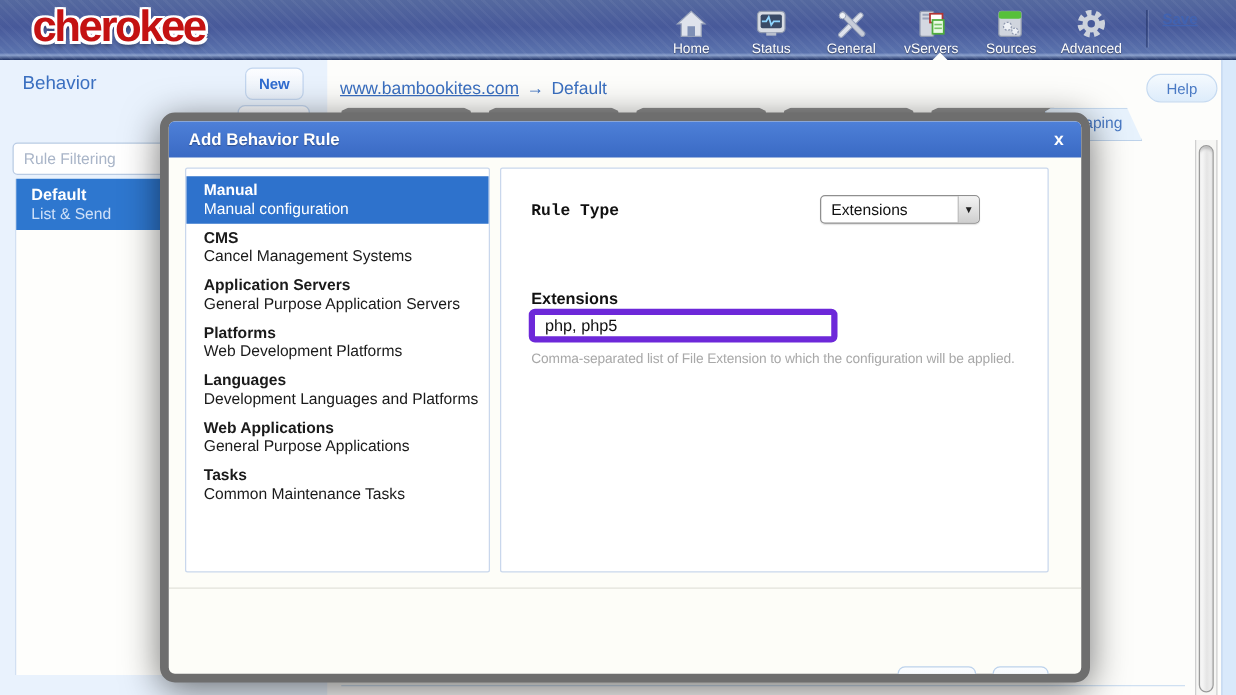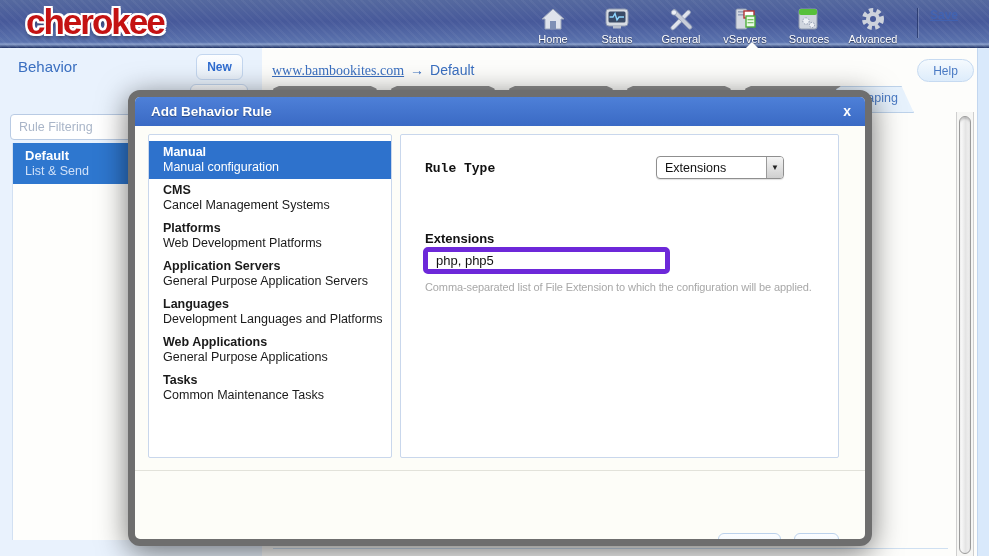--- a/index.html
+++ b/index.html
@@ -49,21 +49,21 @@
   }
   .filter-input::placeholder { color:#a9b5c8; }
 
   .rule-list { position:absolute; left:12px; top:143px; width:241px; height:397px; background:#fefefc; border-left:1px solid #d2e0f2; border-right:1px solid #d2e0f2; }
   .rule-row { padding:5px 12px; cursor:pointer; }
   .rule-row.selected { background:#2e77cf; }
   .rule-row .t { font-size:13px; font-weight:bold; color:#fff; line-height:16px; }
   .rule-row .s { font-size:12.5px; color:#cfe0f8; line-height:15px; }
 
   .breadcrumb { position:absolute; left:272px; top:62px; font-size:14px; color:#3a6fc0; }
-  .breadcrumb .site { text-decoration:underline; cursor:pointer;font-family:Liberation Serif, serif; }
+  .breadcrumb .site { text-decoration:underline; cursor:pointer; }
   .breadcrumb .arrow { margin:0 6px; }
   .help-btn {
     position:absolute; left:917px; top:59px; width:57px; height:23px; border-radius:12px;
     border:1px solid #c6daf1; background:linear-gradient(180deg,#f5fafe,#ddecfb);
     color:#4a7ac4; font-size:12px; display:flex; align-items:center; justify-content:center; cursor:pointer;
   }
 
   
   .tab-ghost {
     position:absolute; top:86px; height:26px; width:112px; background:#8d8d8d;
@@ -262,26 +262,26 @@
   <div class="panel cat-panel">
     <div class="cat-item selected">
       <div class="t">Manual</div>
       <div class="s">Manual configuration</div>
     </div>
     <div class="cat-item">
       <div class="t">CMS</div>
       <div class="s">Cancel Management Systems</div>
     </div>
     <div class="cat-item">
+      <div class="t">Application Servers</div>
+      <div class="s">General Purpose Application Servers</div>
+    </div>
+    <div class="cat-item">
       <div class="t">Platforms</div>
       <div class="s">Web Development Platforms</div>
-    </div>
-    <div class="cat-item">
-      <div class="t">Application Servers</div>
-      <div class="s">General Purpose Application Servers</div>
     </div>
     <div class="cat-item">
       <div class="t">Languages</div>
       <div class="s">Development Languages and Platforms</div>
     </div>
     <div class="cat-item">
       <div class="t">Web Applications</div>
       <div class="s">General Purpose Applications</div>
     </div>
     <div class="cat-item">

